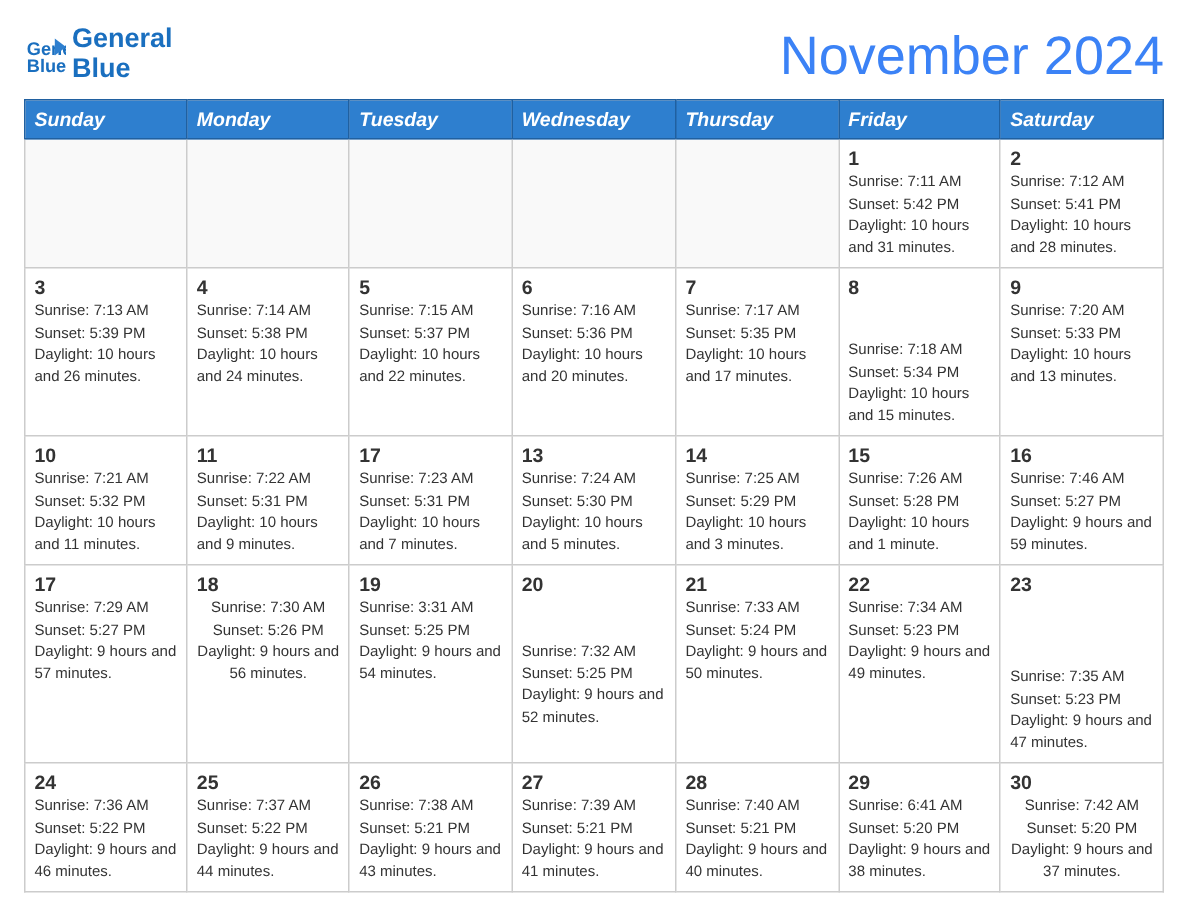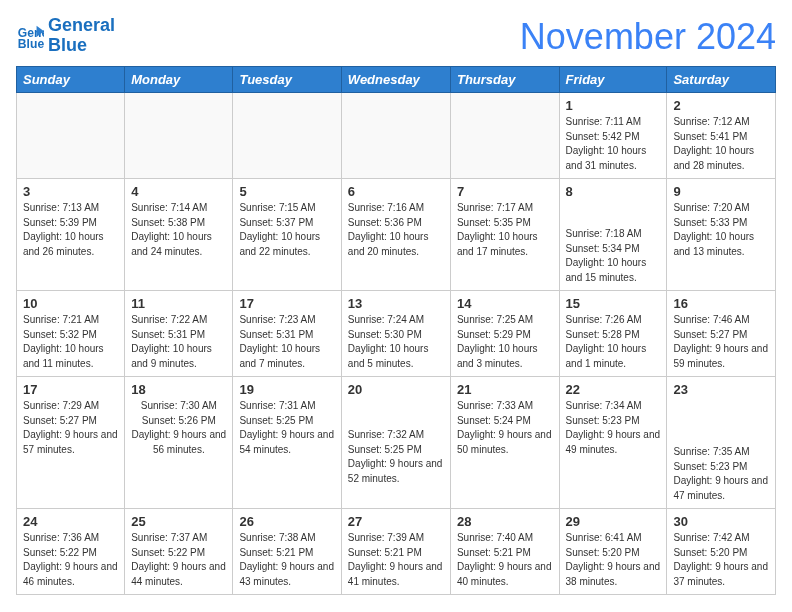--- a/index.html
+++ b/index.html
@@ -232,21 +232,21 @@
 Daylight: 9 hours and 57 minutes.</div>
         </td>
         <td>
           <span class="day-num">18</span>
           <div class="day-info" style="white-space: pre-line; text-align: center;">Sunrise: 7:30 AM
 Sunset: 5:26 PM
 Daylight: 9 hours and 56 minutes.</div>
         </td>
         <td>
           <span class="day-num">19</span>
-          <div class="day-info" style="white-space: pre-line;">Sunrise: 7:31 AM
+          <div class="day-info" style="white-space: pre-line;">Sunrise: 3:31 AM
 Sunset: 5:25 PM
 Daylight: 9 hours and 54 minutes.</div>
         </td>
         <td>
           <span class="day-num">20</span>
           <div class="day-info" style="white-space: pre-line; margin-top: 31px;">Sunrise: 7:32 AM
 Sunset: 5:25 PM
 Daylight: 9 hours and 52 minutes.</div>
         </td>
         <td>
@@ -300,19 +300,19 @@
 Daylight: 9 hours and 40 minutes.</div>
         </td>
         <td>
           <span class="day-num">29</span>
           <div class="day-info" style="white-space: pre-line;">Sunrise: 6:41 AM
 Sunset: 5:20 PM
 Daylight: 9 hours and 38 minutes.</div>
         </td>
         <td>
           <span class="day-num">30</span>
-          <div class="day-info" style="white-space: pre-line;">Sunrise: 7:42 AM
+          <div class="day-info" style="white-space: pre-line; text-align: center;">Sunrise: 7:42 AM
 Sunset: 5:20 PM
 Daylight: 9 hours and 37 minutes.</div>
         </td>
       </tr>
     </tbody>
 </table>
 
 </body></html>

